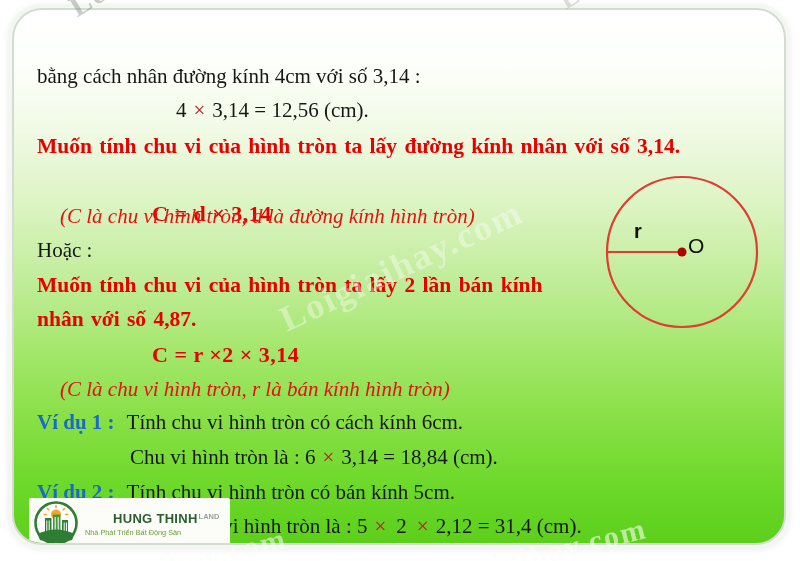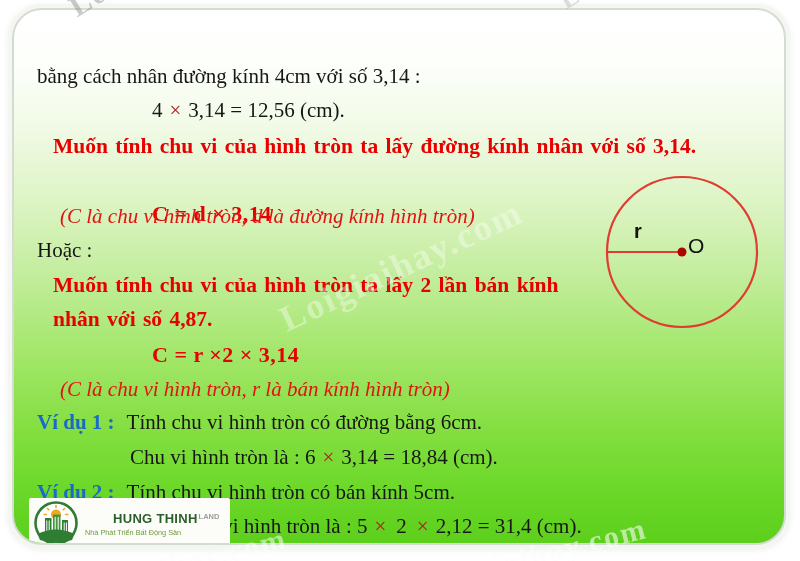--- a/index.html
+++ b/index.html
@@ -11,22 +11,22 @@
     border-radius:30px;
     border:2px solid #d4dbd2;
     box-shadow:0 0 0 4px #f4f6f2, 0 1px 5px 5px rgba(160,170,160,0.15);
     background:linear-gradient(180deg,
       #ffffff 0%, #fdfffb 10%, #f1fae6 22%, #ddf4c4 36%,
       #c2ed9c 50%, #a4e76c 64%, #85df42 78%, #6cd829 90%, #5ccf1b 100%);
     overflow:hidden;
   }
 
   .line { position:absolute; white-space:nowrap; font-size:21px; color:#171717; }
-  .indent-calc { font-size:21px; }
-  .red-bold { color:#e60000; font-weight:bold; font-size:21.5px; word-spacing:2px;margin-left:16px; }
+  .indent-calc { font-size:21px;margin-left:24px; }
+  .red-bold { color:#e60000; font-weight:bold; font-size:21.5px; word-spacing:2px; }
   .red-formula { color:#e60000; font-weight:bold; font-size:22px; letter-spacing:0.5px; }
   .red-italic { color:#e31212; font-style:italic; font-size:21px; }
   .ex-label { color:#1b69c8; font-weight:bold; font-size:21px; margin-right:12px; }
   .mult { color:#b32020; padding:0 7px; }
   .gapnum { padding:0 3px; }
 
   
   .diagram { position:absolute; left:583px; top:157px; width:180px; height:180px; }
   .diagram-label { position:absolute; color:#111; font-size:20px; font-weight:bold;
     font-family:"Liberation Sans", sans-serif; }
@@ -72,21 +72,21 @@
   <div class="line" style="left:23px; top:228px;">Hoặc :</div>
 
   <div class="line red-bold" style="left:23px; top:263px;">Muốn tính chu vi của hình tròn ta lấy 2 lần bán kính</div>
   <div class="line red-bold" style="left:23px; top:297px;">nhân với số 4,87.</div>
 
   <div class="line red-formula" style="left:138px; top:332px;">C = r  ×2 × 3,14</div>
 
   <div class="line red-italic" style="left:46px; top:367px;">(C là chu vi hình tròn, r là bán kính hình tròn)</div>
 
   <div class="line" style="left:23px; top:400px;">
-    <span class="ex-label">Ví dụ 1 :</span><span>Tính chu vi hình tròn có đường bằng 6cm.</span>
+    <span class="ex-label">Ví dụ 1 :</span><span>Tính chu vi hình tròn có cách kính 6cm.</span>
   </div>
 
   <div class="line" style="left:116px; top:435px;">
     <span>Chu vi hình tròn là : 6</span><span class="mult">×</span><span>3,14 = 18,84 (cm).</span>
   </div>
 
   <div class="line" style="left:23px; top:470px;">
     <span class="ex-label">Ví dụ 2 :</span><span>Tính chu vi hình tròn có bán kính 5cm.</span>
   </div>
 

